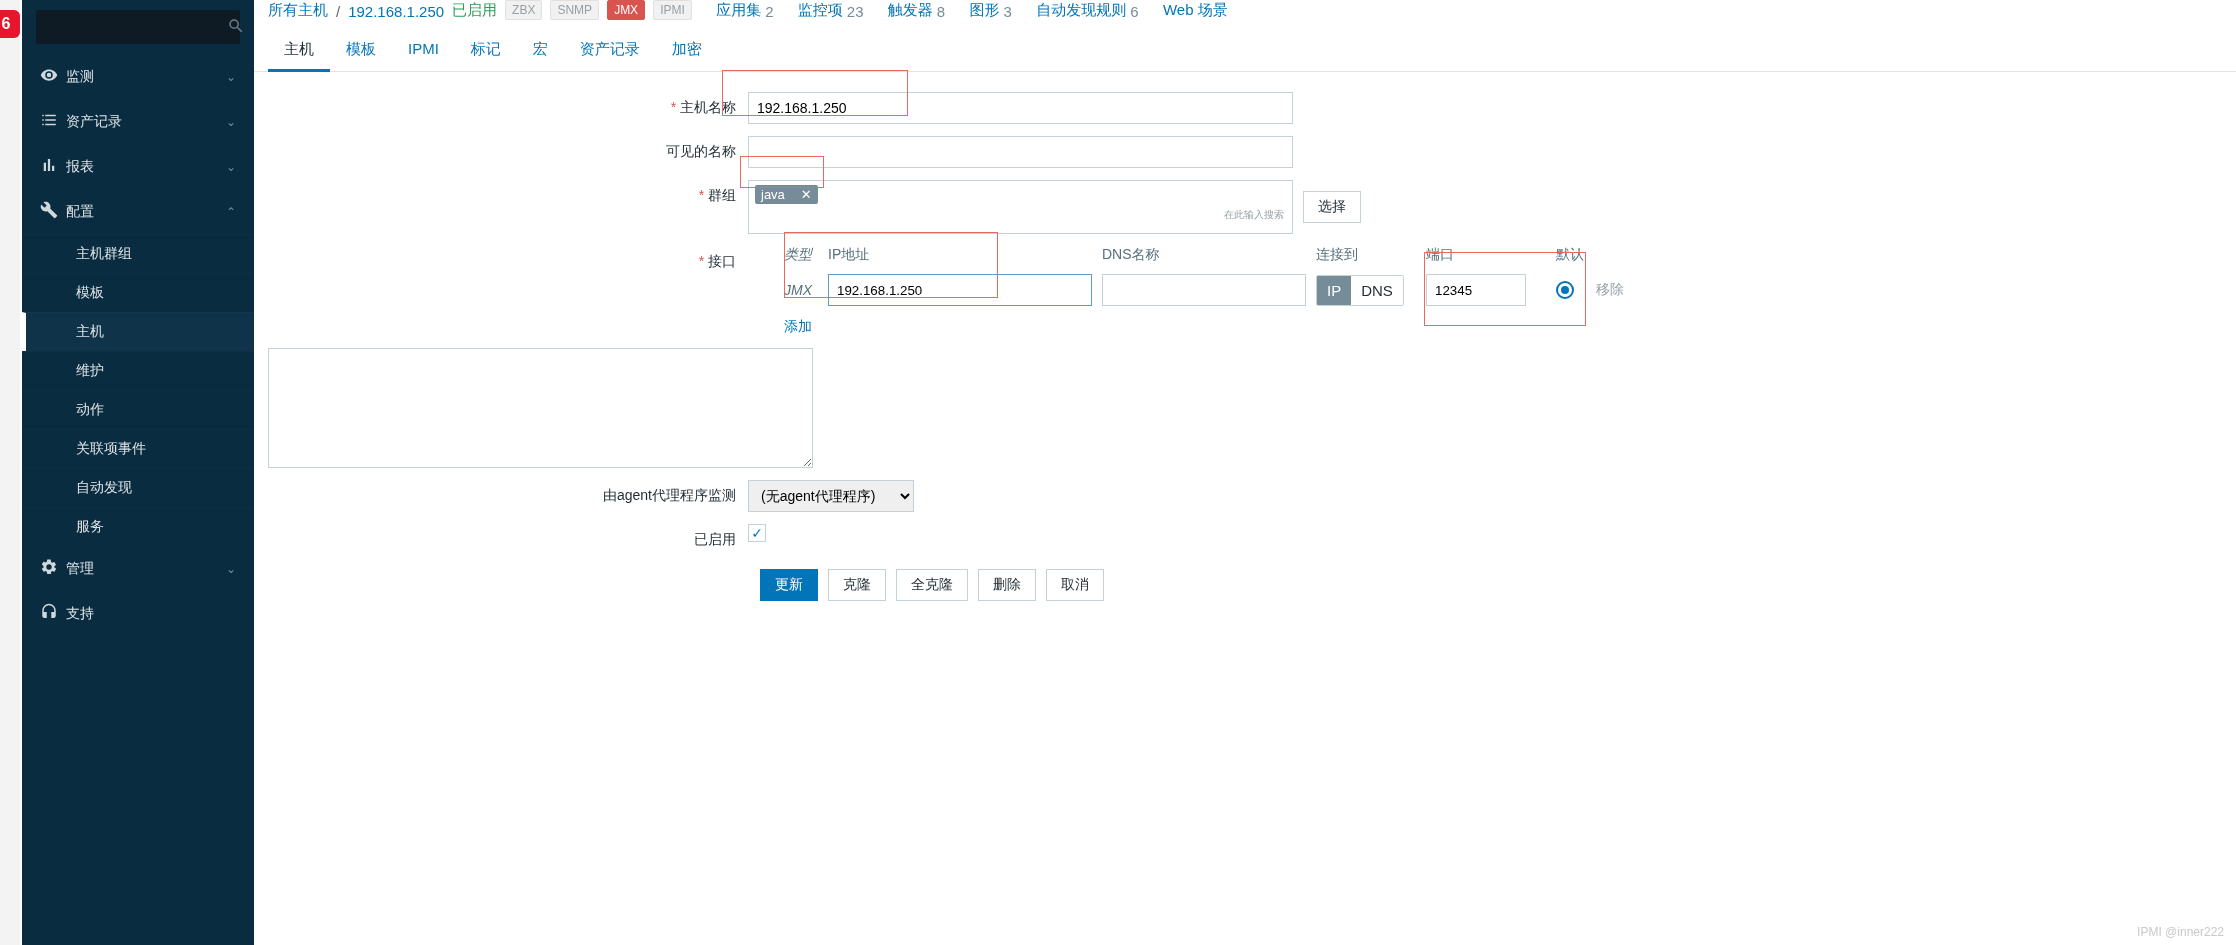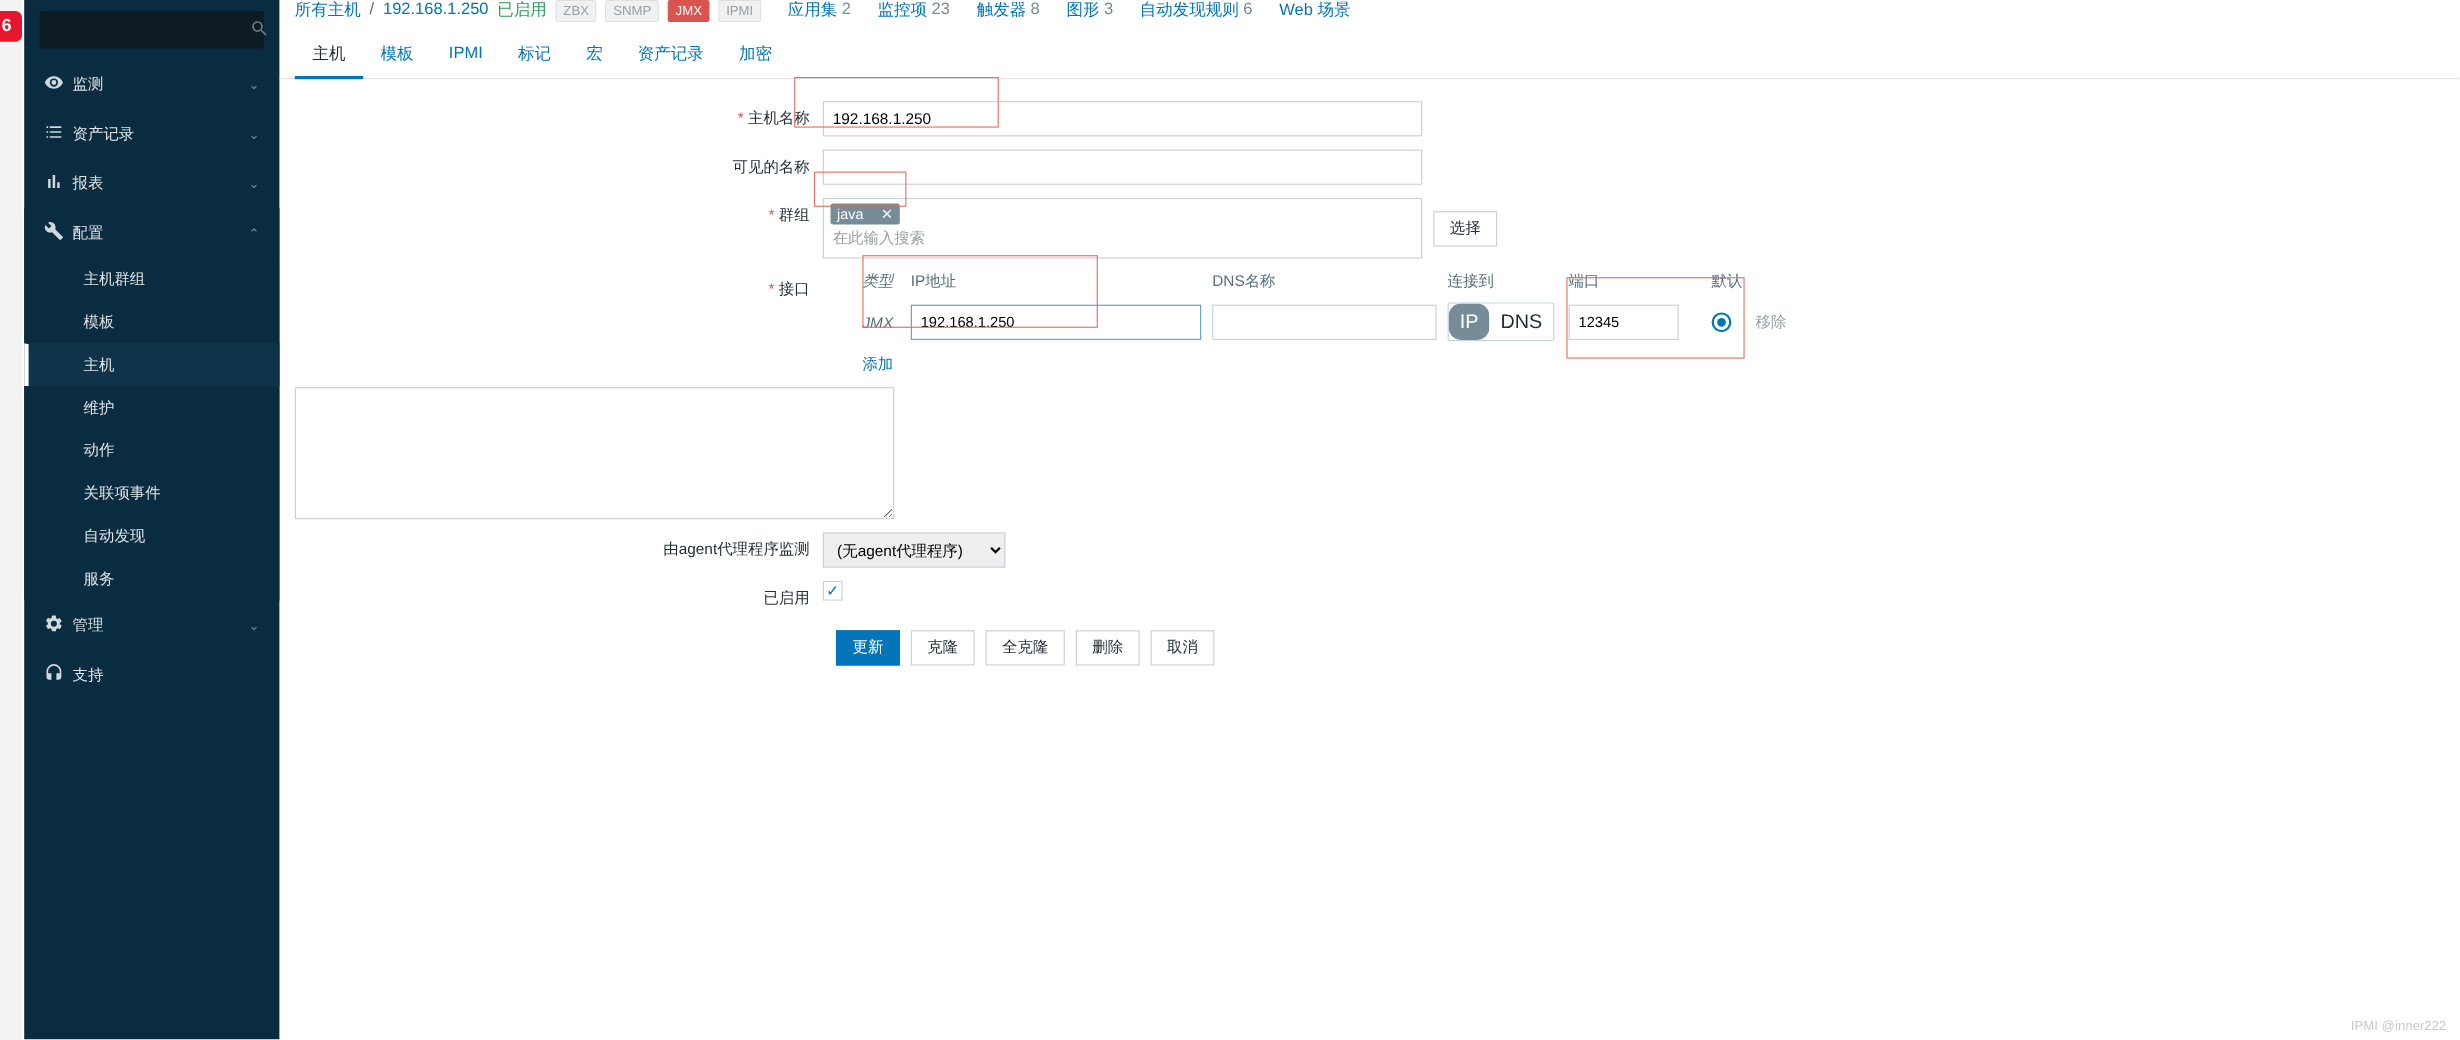--- a/index.html
+++ b/index.html
@@ -13,21 +13,21 @@
 .nav-section { }
 .nav-item { display: flex; align-items: center; padding: 12px 18px; color: #dfe4e7; cursor: pointer; position: relative; }
 .nav-item .icon-wrap { width: 26px; color: #cfd8dc; }
 .nav-item .chev { margin-left: auto; color: #7a8b96; font-size: 12px; }
 .nav-item.active-sec { background: #0a2c40; }
 .sub-items { background: #0a2c40; }
 .sub-item { padding: 10px 18px 10px 54px; color: #dfe4e7; cursor: pointer; font-size: 14px; border-top: 1px solid rgba(255,255,255,0.02); }
 .sub-item.active { background: #0f3449; border-left: 4px solid #fff; padding-left: 50px; }
 
 .main { flex: 1; padding: 0 0 40px 0; position: relative; }
-.breadcrumb { display: flex; align-items: flex-start; gap: 8px; padding: 0 14px 6px 14px; font-size: 15px; flex-wrap: wrap; }
+.breadcrumb { display: flex; align-items: flex-end; gap: 8px; padding: 0 14px 6px 14px; font-size: 15px; flex-wrap: wrap; }
 .bc-link { color: #0275b8; cursor: pointer; }
 .bc-sep { color: #666; }
 .status-enabled { color: #2a9d5b; }
 .badge { font-size: 12px; padding: 2px 6px; border-radius: 2px; color: #97a0a5; background: #f1f1f1; border: 1px solid #e0e0e0; }
 .badge.jmx { background: #d9534f; color: #fff; border-color: #d9534f; }
 .bc-tail { color: #0275b8; cursor: pointer; }
 .bc-count { color: #768d99; margin-left: -4px; }
 
 .tabs { display: flex; border-bottom: 1px solid #e0e4e7; padding: 0 14px; gap: 0; margin-top: 4px; }
 .tab { padding: 10px 16px; color: #0275b8; cursor: pointer; font-size: 15px; }
@@ -35,40 +35,40 @@
 
 .form { padding: 20px 14px; }
 .row { display: flex; align-items: flex-start; margin-bottom: 12px; }
 .lbl { width: 480px; text-align: right; padding-right: 12px; padding-top: 7px; color: #1f2c33; flex-shrink: 0; }
 .req::before { content: "* "; color: #d9534f; }
 .ctrl { flex: 1; display: flex; align-items: center; gap: 10px; }
 .text-input { width: 545px; height: 32px; border: 1px solid #c5d1d8; padding: 0 8px; font-size: 14px; outline: none; }
 .tag-input { width: 545px; min-height: 54px; border: 1px solid #c5d1d8; padding: 4px 6px; }
 .tag { display: inline-flex; align-items: center; background: #768d99; color: #fff; padding: 2px 6px; border-radius: 2px; font-size: 13px; gap: 16px; }
 .tag-x { cursor: pointer; }
-.tag-placeholder { color: #97a0a5; font-size: 14px; padding: 4px 2px; }
+.tag-placeholder { color: #97a0a5; font-size: 10px; padding: 4px 2px; text-align: right; }
 .btn { border: 1px solid #c5d1d8; background: #fff; color: #1f2c33; padding: 6px 14px; cursor: pointer; font-size: 14px; }
 .btn.primary { background: #0275b8; color: #fff; border-color: #0275b8; }
 
 .iface-table { }
 .iface-head { display: flex; color: #56707c; font-size: 14px; padding-bottom: 6px; }
 .col-type { width: 80px; padding-left: 36px; font-style: italic; }
 .col-ip { width: 274px; }
 .col-dns { width: 214px; }
 .col-conn { width: 110px; }
 .col-port { width: 130px; }
 .col-def { width: 40px; white-space: normal; }
 .col-act { width: 60px; }
 .iface-row { display: flex; align-items: center; padding: 4px 0; }
 .iface-row .col-type { color: #56707c; }
 .ip-input { width: 264px; height: 32px; border: 1px solid #5c9ccc; padding: 0 8px; outline: none; }
 .dns-input { width: 204px; height: 32px; border: 1px solid #c5d1d8; padding: 0 8px; outline: none; }
 .port-input { width: 100px; height: 32px; border: 1px solid #c5d1d8; padding: 0 8px; outline: none; }
 .conn-grp { display: inline-flex; border: 1px solid #c5d1d8; border-radius: 2px; overflow: hidden; }
-.conn-opt { padding: 6px 10px; background: #fff; color: #1f2c33; cursor: pointer; font-size: 18px; border-radius: 11px; }
+.conn-opt { padding: 6px 10px; background: #fff; color: #1f2c33; cursor: pointer; font-size: 15px; }
 .conn-opt.sel { background: #768d99; color: #fff; }
 .radio-def { width: 18px; height: 18px; border: 2px solid #0275b8; border-radius: 50%; display: inline-flex; align-items: center; justify-content: center; cursor: pointer; }
 .radio-def.on::after { content: ""; width: 8px; height: 8px; background: #0275b8; border-radius: 50%; }
 .remove-link { color: #97a0a5; cursor: default; }
 .add-link { color: #0275b8; cursor: pointer; padding: 8px 0 0 36px; display: inline-block; }
 
 textarea.desc { width: 545px; height: 120px; border: 1px solid #c5d1d8; padding: 6px 8px; resize: both; outline: none; font-family: inherit; }
 select.sel { height: 32px; border: 1px solid #c5d1d8; padding: 0 8px; font-size: 14px; min-width: 166px; }
 .chk { width: 18px; height: 18px; border: 1px solid #c5d1d8; display: inline-flex; align-items: center; justify-content: center; color: #0275b8; cursor: pointer; }
 .actions { display: flex; gap: 10px; margin-left: 492px; margin-top: 20px; }

